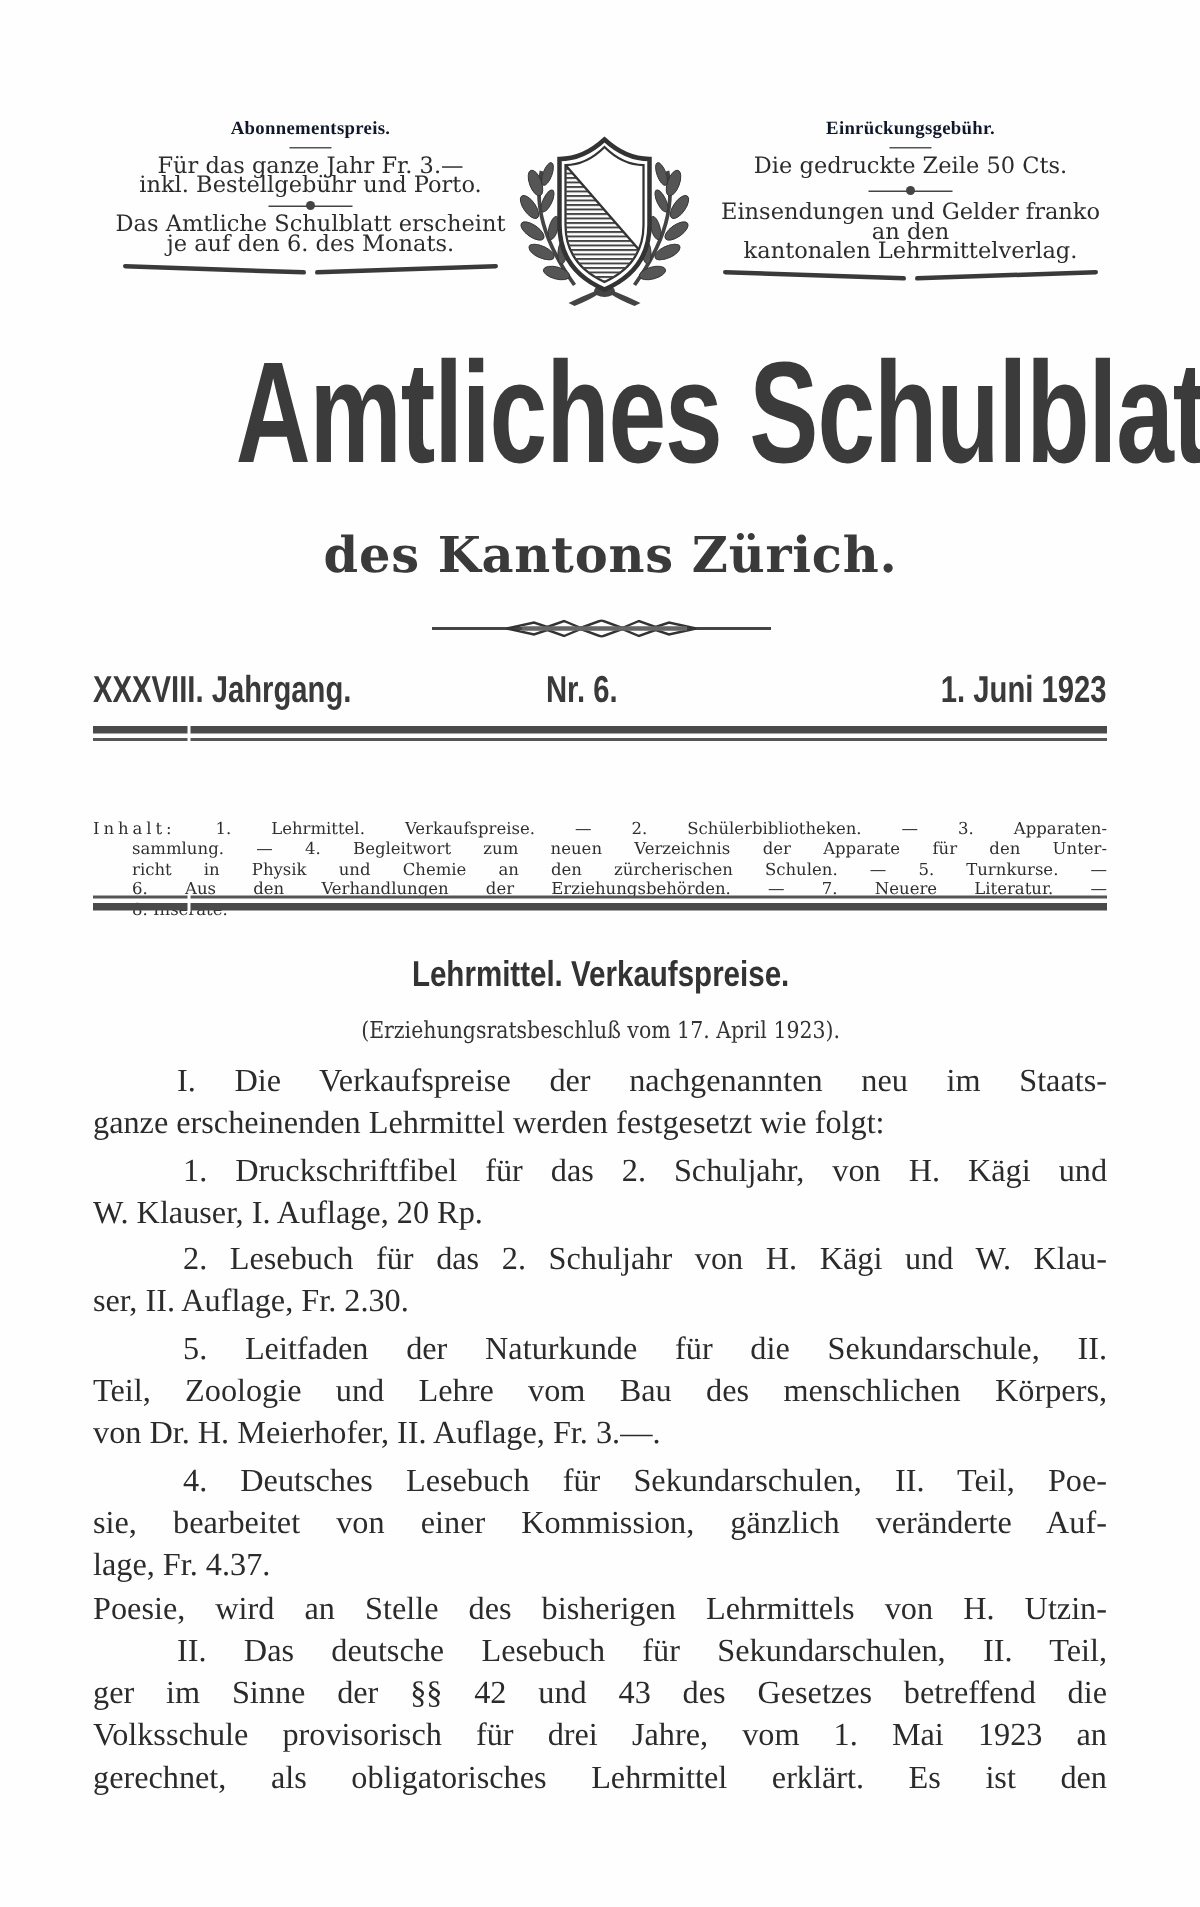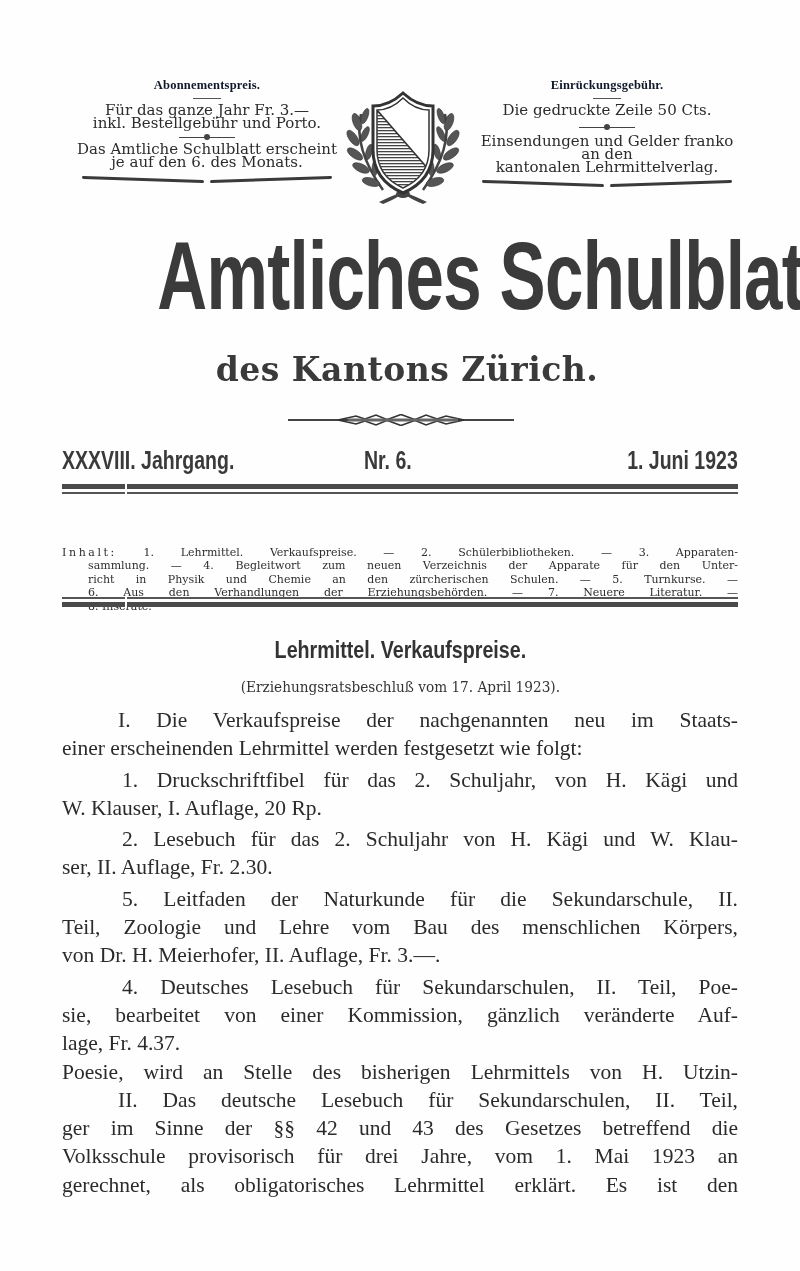--- a/index.html
+++ b/index.html
@@ -194,21 +194,21 @@
 
   <div class="rule-thin" style="top:597px;"></div>
   <div class="rule-thick" style="top:602px;"></div>
   <div class="rule-gap" style="top:596px;height:12px;"></div>
 
   <div class="art-title"><span>Lehrmittel. Verkaufspreise.</span></div>
   <div class="art-sub"><span>(Erziehungsratsbeschluß vom 17. April 1923).</span></div>
 
   <div class="body">
     <div class="ln par1">I. Die Verkaufspreise der nachgenannten neu im Staats-</div>
-    <div class="ln end">einer erscheinenden Lehrmittel werden festgesetzt wie folgt:</div>
+    <div class="ln end">ganze erscheinenden Lehrmittel werden festgesetzt wie folgt:</div>
     <div class="ln par space">1. Druckschriftfibel für das 2. Schuljahr, von H. Kägi und</div>
     <div class="ln end">W. Klauser, I. Auflage, 20 Rp.</div>
     <div class="ln par space">2. Lesebuch für das 2. Schuljahr von H. Kägi und W. Klau-</div>
     <div class="ln end">ser, II. Auflage, Fr. 2.30.</div>
     <div class="ln par space">5. Leitfaden der Naturkunde für die Sekundarschule, II.</div>
     <div class="ln">Teil, Zoologie und Lehre vom Bau des menschlichen Körpers,</div>
     <div class="ln end">von Dr. H. Meierhofer, II. Auflage, Fr. 3.—.</div>
     <div class="ln par space">4. Deutsches Lesebuch für Sekundarschulen, II. Teil, Poe-</div>
     <div class="ln">sie, bearbeitet von einer Kommission, gänzlich veränderte Auf-</div>
     <div class="ln end">lage, Fr. 4.37.</div>

